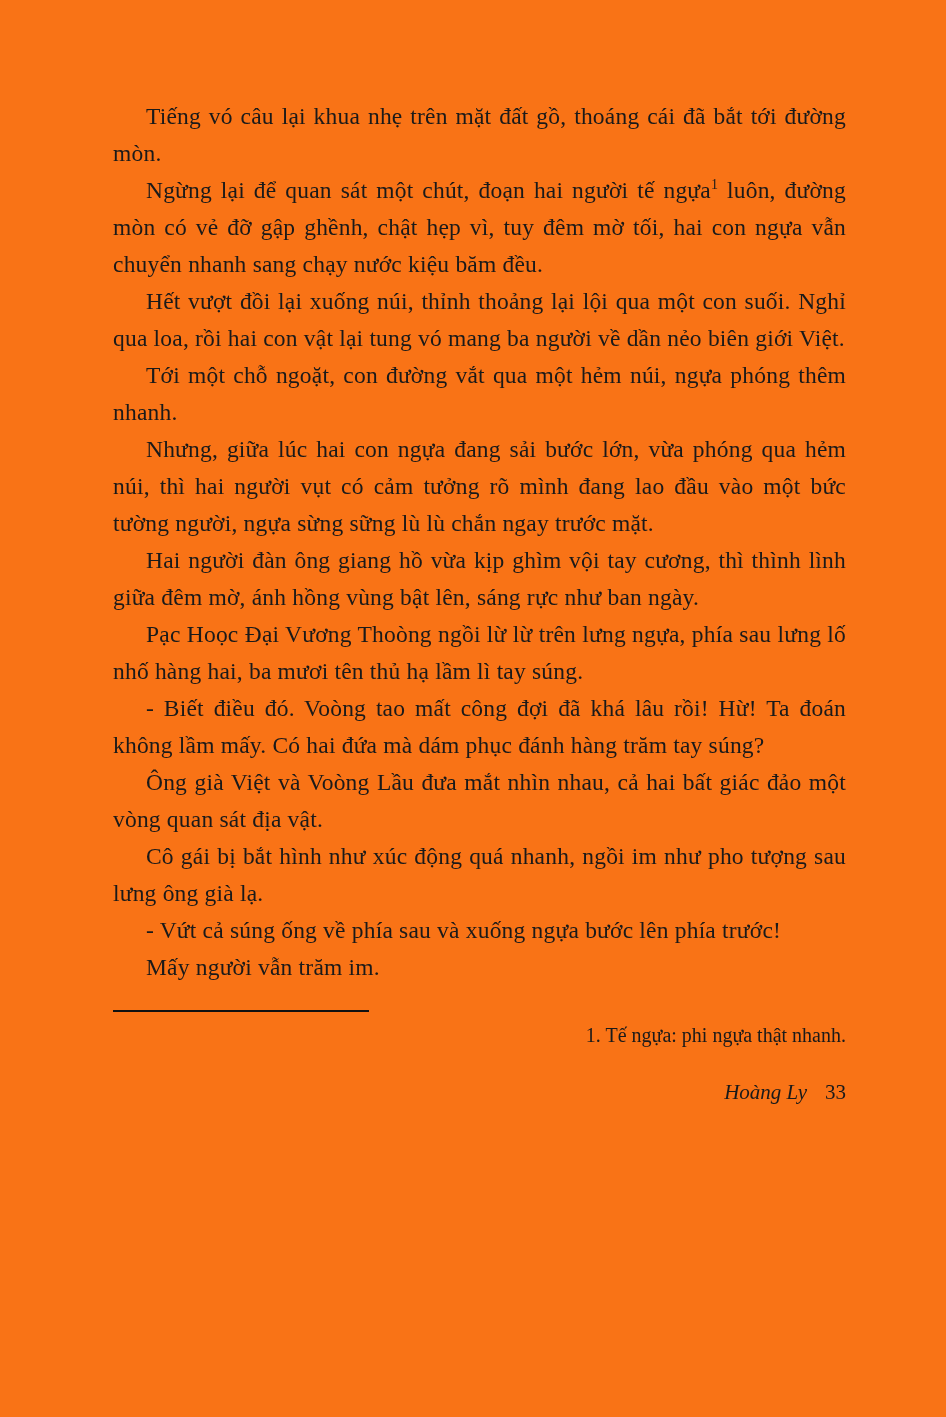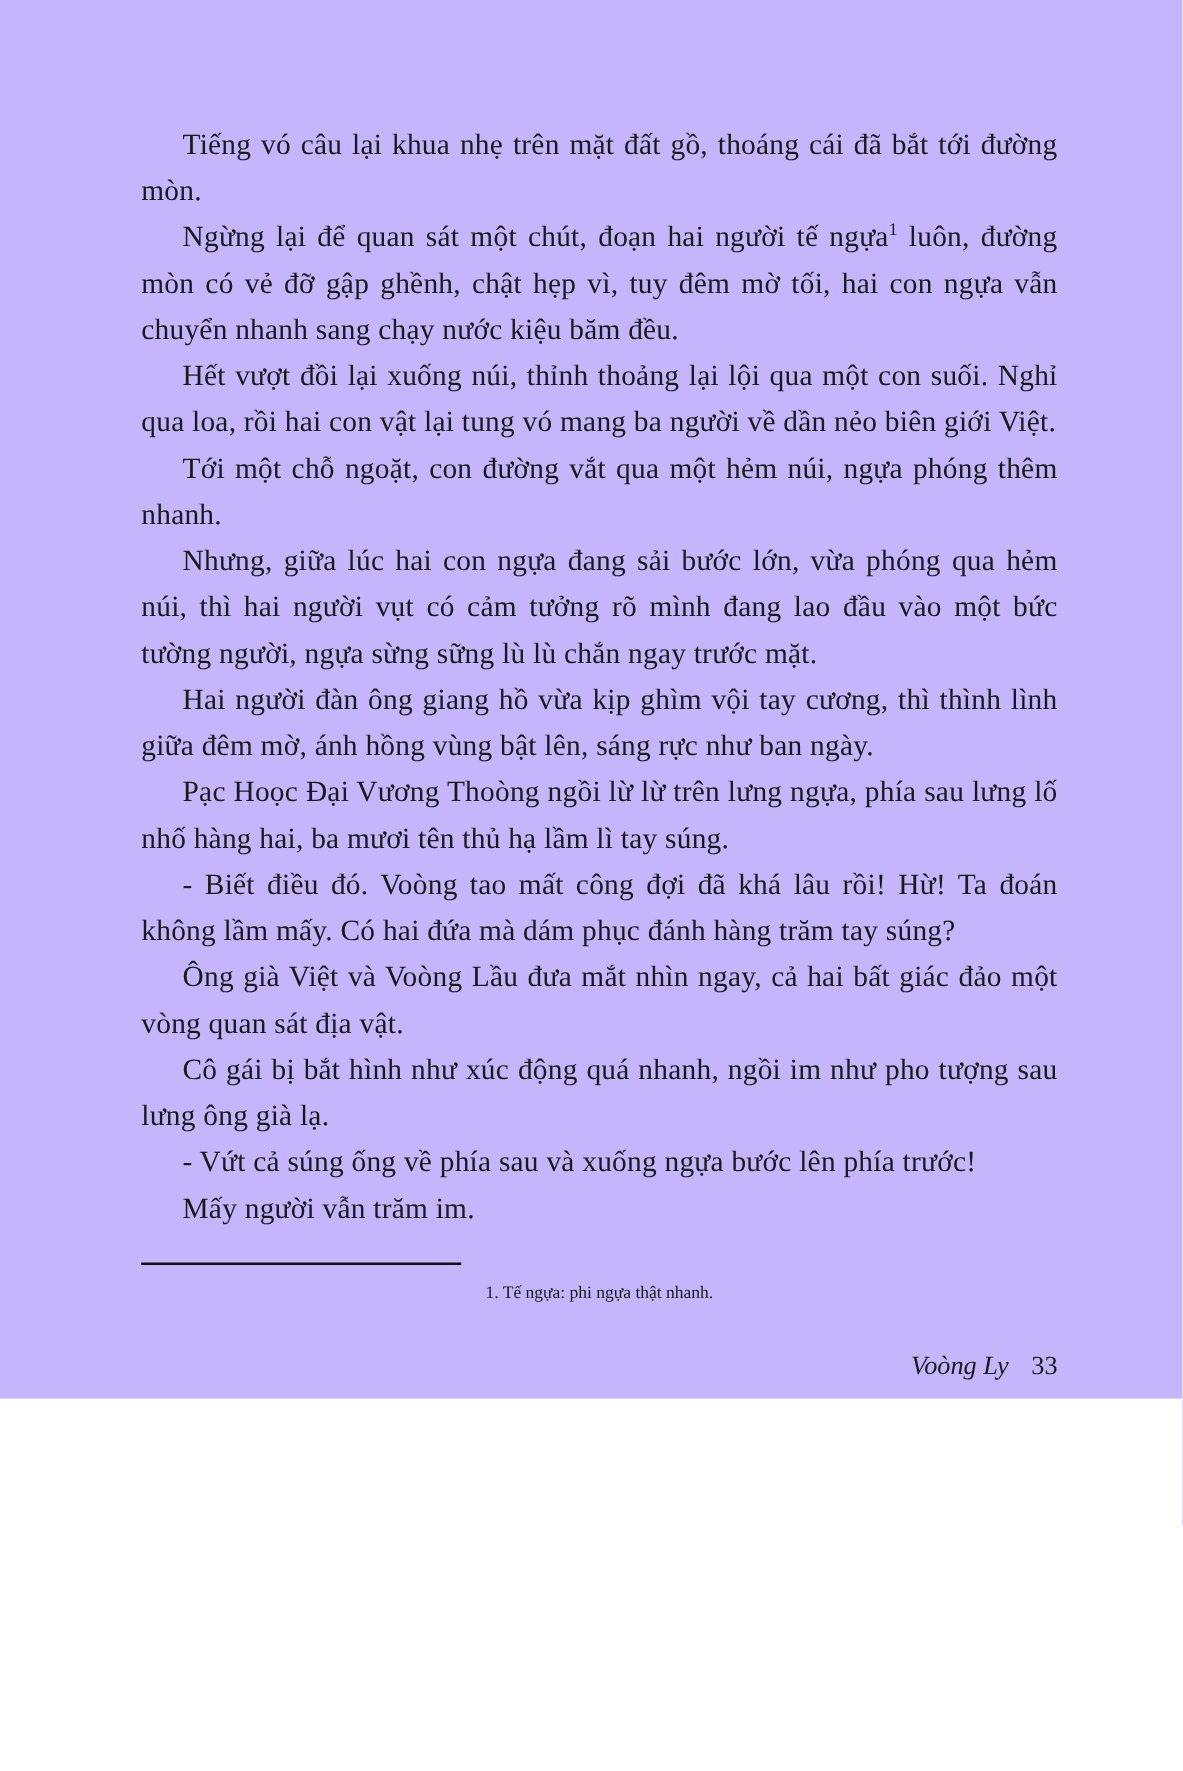--- a/index.html
+++ b/index.html
@@ -3,22 +3,22 @@
 <meta charset="utf-8">
 <style>
   html, body {
     margin: 0;
     padding: 0;
     background: #ffffff;
   }
   .page {
     position: relative;
     width: 946px;
-    height: 1119px;
-    background: #c4b5fd;
+    height: 1417px;
+    background: #f97316;
     box-sizing: border-box;
     padding: 98px 100px 0 113px;
     font-family: "Liberation Serif", "DejaVu Serif", serif;
     color: #1a1a1a;
   }
   .body-text {
     width: 733px;
   }
   .body-text p {
     margin: 0;
@@ -37,23 +37,23 @@
     width: 733px;
     margin-top: 24px;
   }
   .footnote-rule {
     width: 256px;
     height: 0;
     border-top: 2px solid #111111;
     margin-bottom: 10px;
   }
   .footnote-text {
-    font-size: 14px;
+    font-size: 20px;
     line-height: 26px;
-    text-align: center;
+    text-align: right;
   }
   .page-footer {
     width: 733px;
     margin-top: 30px;
     text-align: right;
     font-size: 21px;
     line-height: 28px;
   }
   .page-footer .author {
     font-style: italic;
@@ -73,28 +73,28 @@
     <p>Tiếng vó câu lại khua nhẹ trên mặt đất gồ, thoáng cái đã bắt tới đường mòn.</p>
 
     <p><span>Ngừng lại để quan sát một chút, đoạn hai người tế ngựa</span><sup>1</sup><span> luôn, đường mòn có vẻ đỡ gập ghềnh, chật hẹp vì, tuy đêm mờ tối, hai con ngựa vẫn chuyển nhanh sang chạy nước kiệu băm đều.</span></p>
 
     <p>Hết vượt đồi lại xuống núi, thỉnh thoảng lại lội qua một con suối. Nghỉ qua loa, rồi hai con vật lại tung vó mang ba người về dần nẻo biên giới Việt.</p>
     <p>Tới một chỗ ngoặt, con đường vắt qua một hẻm núi, ngựa phóng thêm nhanh.</p>
     <p>Nhưng, giữa lúc hai con ngựa đang sải bước lớn, vừa phóng qua hẻm núi, thì hai người vụt có cảm tưởng rõ mình đang lao đầu vào một bức tường người, ngựa sừng sững lù lù chắn ngay trước mặt.</p>
     <p>Hai người đàn ông giang hồ vừa kịp ghìm vội tay cương, thì thình lình giữa đêm mờ, ánh hồng vùng bật lên, sáng rực như ban ngày.</p>
     <p>Pạc Hoọc Đại Vương Thoòng ngồi lừ lừ trên lưng ngựa, phía sau lưng lố nhố hàng hai, ba mươi tên thủ hạ lầm lì tay súng.</p>
     <p>- Biết điều đó. Voòng tao mất công đợi đã khá lâu rồi! Hừ! Ta đoán không lầm mấy. Có hai đứa mà dám phục đánh hàng trăm tay súng?</p>
-    <p>Ông già Việt và Voòng Lầu đưa mắt nhìn ngay, cả hai bất giác đảo một vòng quan sát địa vật.</p>
+    <p>Ông già Việt và Voòng Lầu đưa mắt nhìn nhau, cả hai bất giác đảo một vòng quan sát địa vật.</p>
     <p>Cô gái bị bắt hình như xúc động quá nhanh, ngồi im như pho tượng sau lưng ông già lạ.</p>
     <p>- Vứt cả súng ống về phía sau và xuống ngựa bước lên phía trước!</p>
     <p>Mấy người vẫn trăm im.</p>
   </div>
 
   <div class="footnote-block">
     <div class="footnote-rule"></div>
     <div class="footnote-text">1. Tế ngựa: phi ngựa thật nhanh.</div>
   </div>
 
   <div class="page-footer">
-    <span class="author">Voòng Ly</span><span class="page-number">33</span>
+    <span class="author">Hoàng Ly</span><span class="page-number">33</span>
   </div>
 
 </div>
 
 </body></html>

